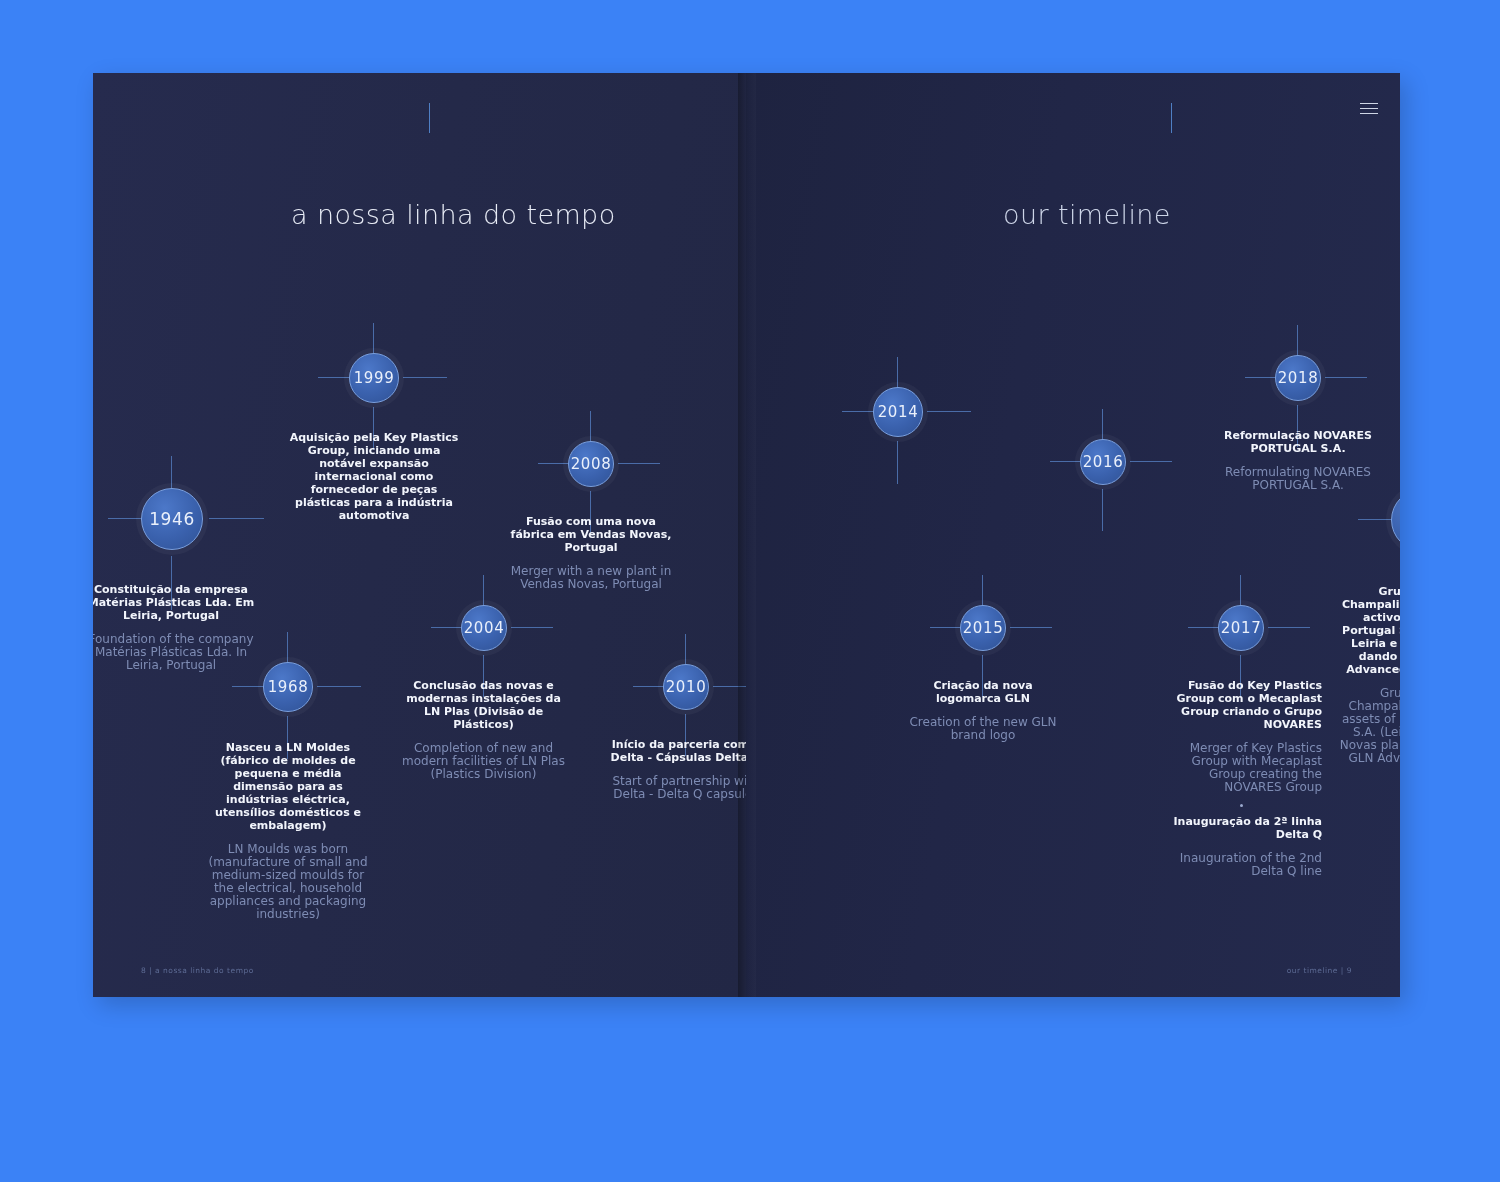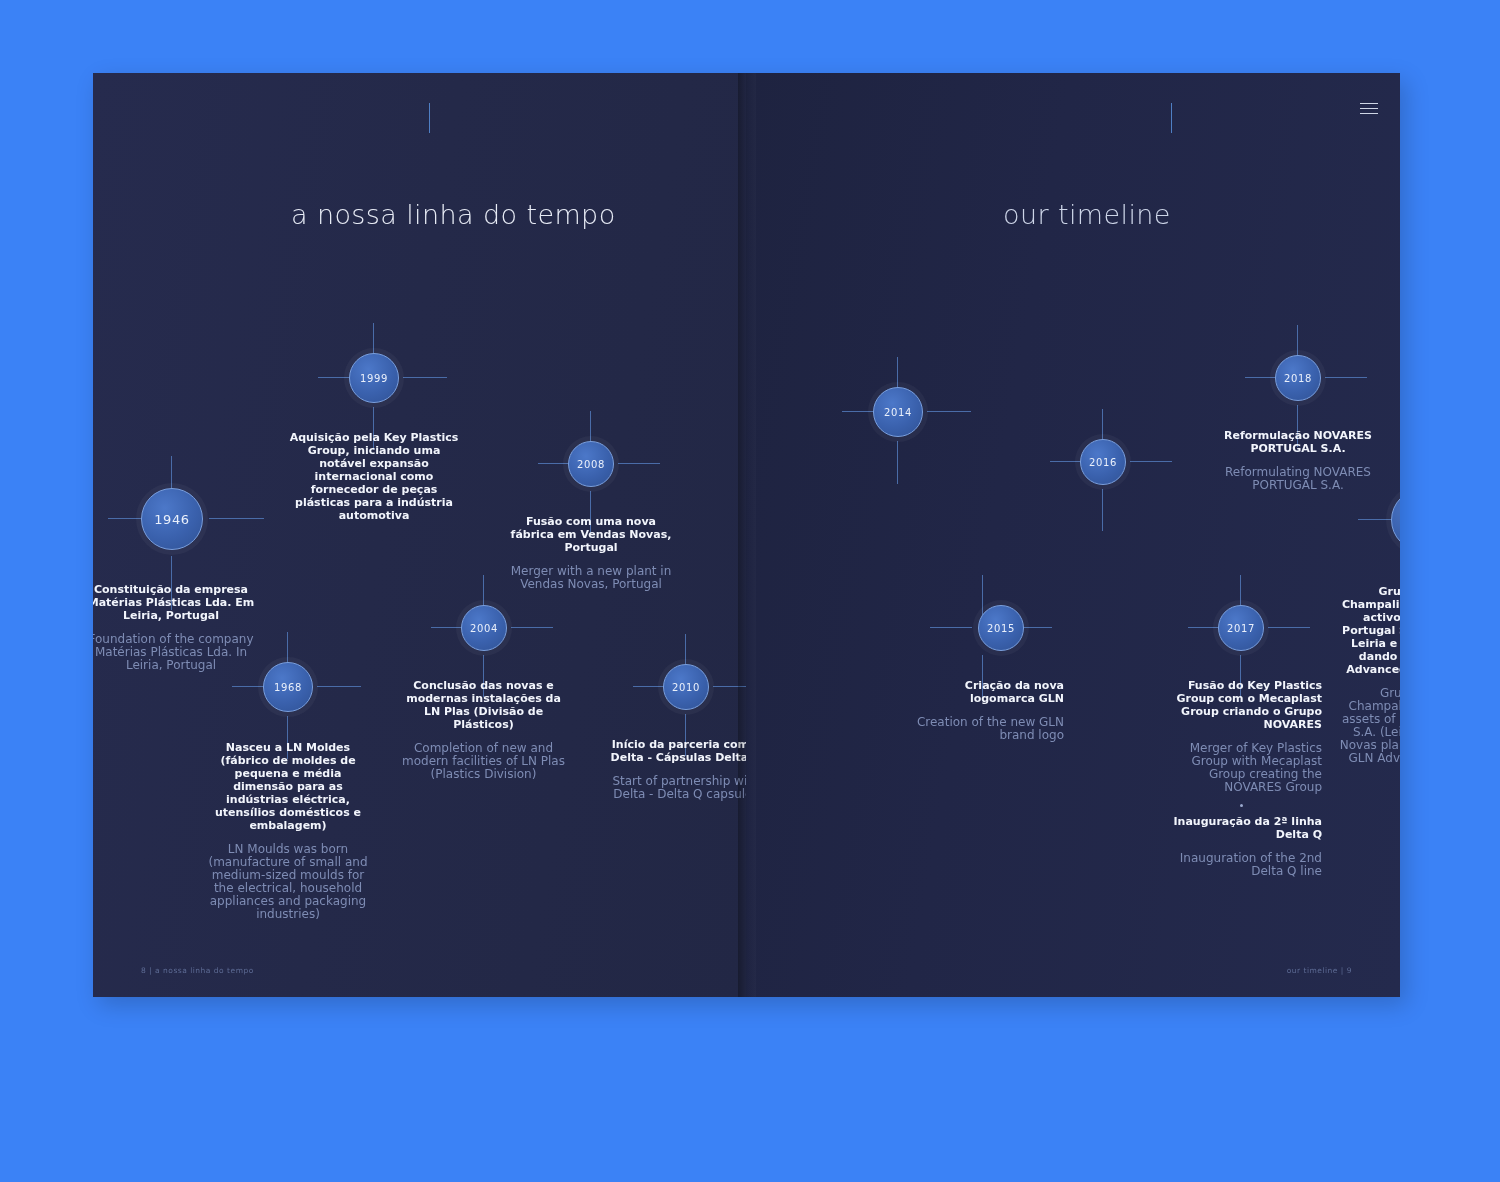--- a/index.html
+++ b/index.html
@@ -108,21 +108,21 @@
   .node .circle {
     position: absolute;
     border-radius: 50%;
     background: radial-gradient(circle at 38% 32%, #4c78c9 0%, #3a61ad 55%, #2f5194 100%);
     border: 1px solid #7ba0de;
     box-shadow: 0 0 0 5px rgba(255,255,255,0.04);
     display: flex;
     align-items: center;
     justify-content: center;
     color: #eaf0fb;
-    font-size: 10px;
+    font-size: 15px;
     letter-spacing: 0.6px;
     font-family: "DejaVu Sans", sans-serif;
   }
   .node .arm-h {
     position: absolute;
     height: 1px;
     background: #4a6ca8;
   }
   .node .arm-v {
     position: absolute;
@@ -181,21 +181,21 @@
 
       <div class="tick" style="left:336px; top:30px;"></div>
 
       <div class="page-title pt">a nossa linha do tempo</div>
 
       <div class="node" style="left:78px; top:445px;">
         <div class="arm-h" style="left:-63px; top:0;  width:55px;"></div>
         <div class="arm-h" style="left:38px;  top:0;  width:55px;"></div>
         <div class="arm-v" style="left:0;  top:-62px; height:54px;"></div>
         <div class="arm-v" style="left:0;  top:38px;  height:54px;"></div>
-        <div class="circle" style="left:-30px; top:-30px; width:60px; height:60px; font-size:13px;">1946</div>
+        <div class="circle" style="left:-30px; top:-30px; width:60px; height:60px; font-size:17px;">1946</div>
       </div>
       <div class="caption" style="left:-7px; top:510px; width:170px;">
         <div class="pt-text">Constituição da empresa Matérias Plásticas Lda. Em Leiria, Portugal</div>
         <div class="en-text">Foundation of the company Matérias Plásticas Lda. In Leiria, Portugal</div>
       </div>
 
       <div class="node" style="left:194px; top:613px;">
         <div class="arm-h" style="left:-55px; top:0; width:44px;"></div>
         <div class="arm-h" style="left:30px;  top:0; width:44px;"></div>
         <div class="arm-v" style="left:0; top:-54px; height:43px;"></div>
@@ -275,23 +275,23 @@
         <div class="arm-v" style="left:0; top:-54px; height:43px;"></div>
         <div class="arm-v" style="left:0; top:30px;  height:43px;"></div>
         <div class="circle" style="left:-24px; top:-24px; width:48px; height:48px;">2014</div>
       </div>
 
       <div class="node" style="left:236px; top:554px;">
         <div class="arm-h" style="left:-52px; top:0; width:42px;"></div>
         <div class="arm-h" style="left:28px;  top:0; width:42px;"></div>
         <div class="arm-v" style="left:0; top:-52px; height:42px;"></div>
         <div class="arm-v" style="left:0; top:28px;  height:42px;"></div>
-        <div class="circle" style="left:-22px; top:-22px; width:44px; height:44px;margin-left:18px;">2015</div>
-      </div>
-      <div class="caption" style="left:156px; top:606px; width:162px;text-align:right;">
+        <div class="circle" style="left:-22px; top:-22px; width:44px; height:44px;">2015</div>
+      </div>
+      <div class="caption" style="left:156px; top:606px; width:162px;">
         <div class="pt-text">Criação da nova logomarca GLN</div>
         <div class="en-text">Creation of the new GLN brand logo</div>
       </div>
 
       <div class="node" style="left:356px; top:388px;">
         <div class="arm-h" style="left:-52px; top:0; width:42px;"></div>
         <div class="arm-h" style="left:28px;  top:0; width:42px;"></div>
         <div class="arm-v" style="left:0; top:-52px; height:42px;"></div>
         <div class="arm-v" style="left:0; top:28px;  height:42px;"></div>
         <div class="circle" style="left:-22px; top:-22px; width:44px; height:44px;">2016</div>

